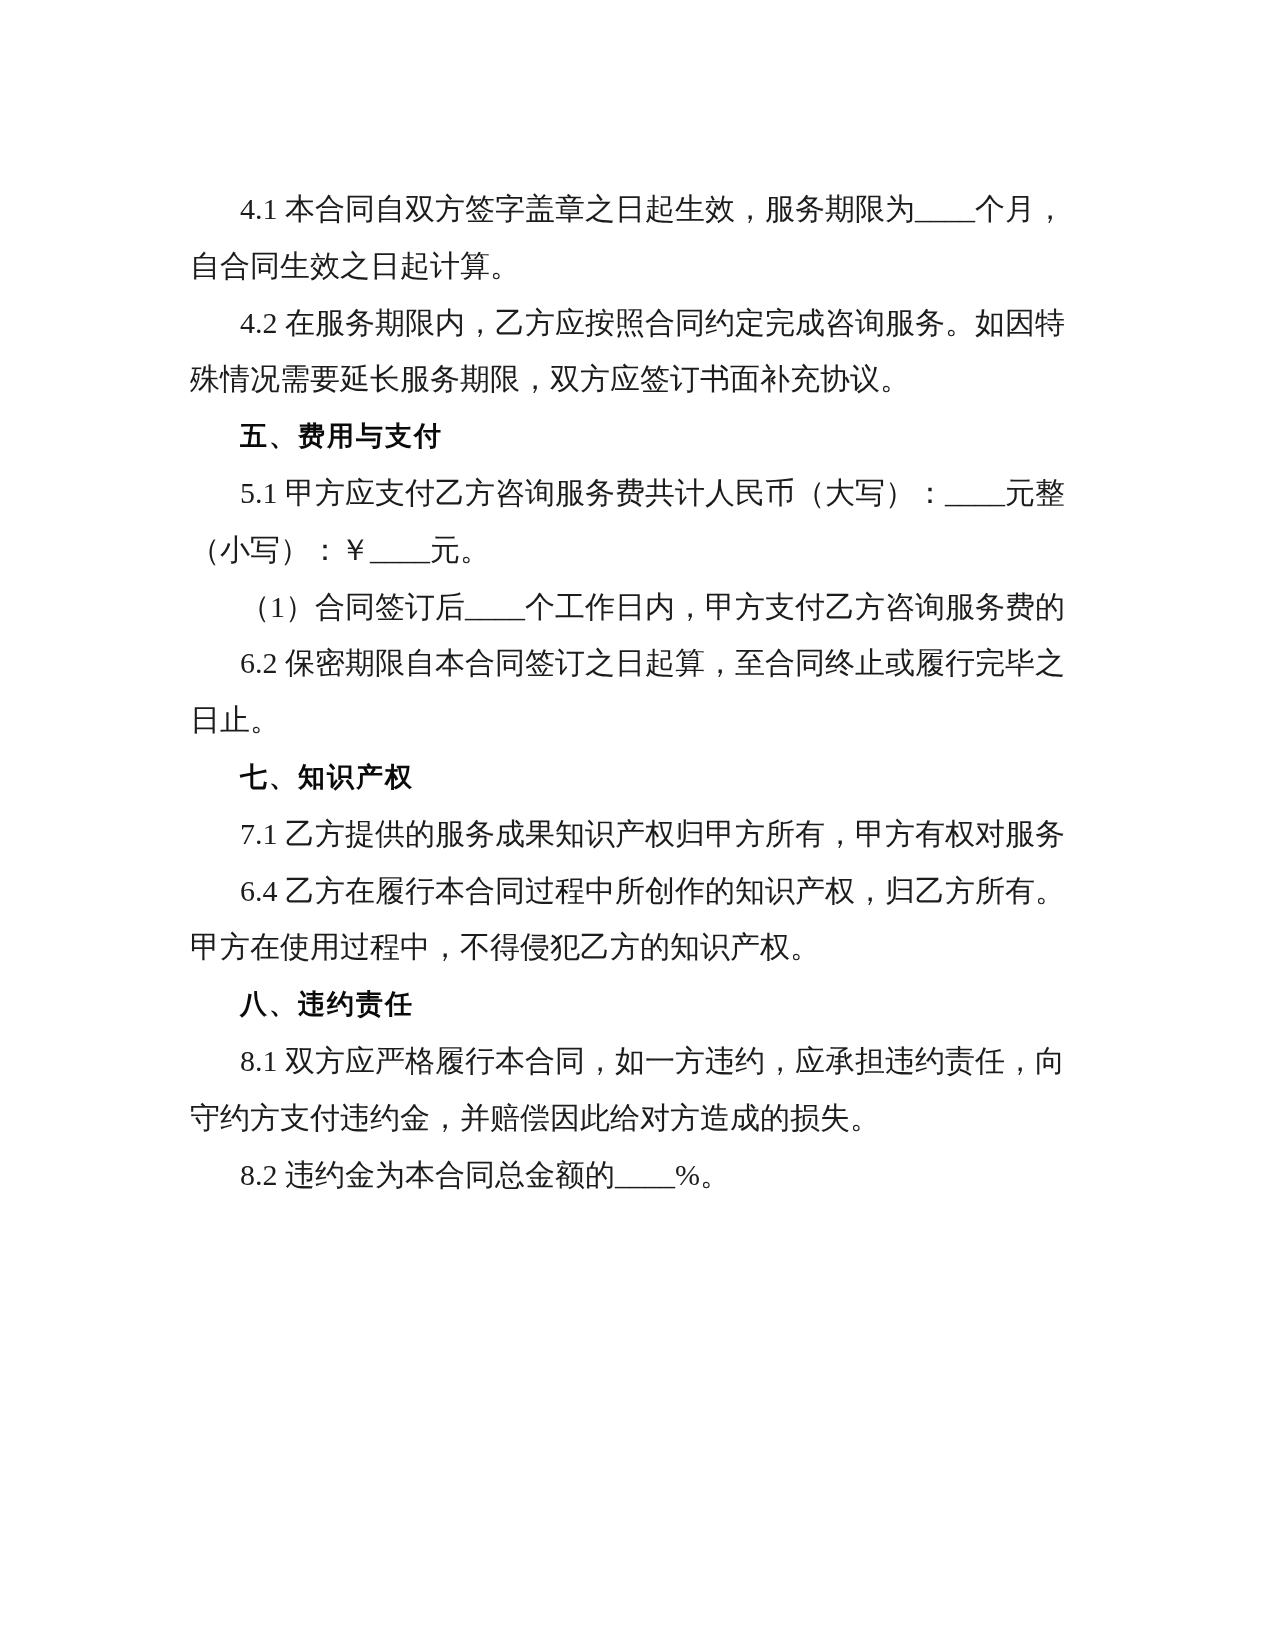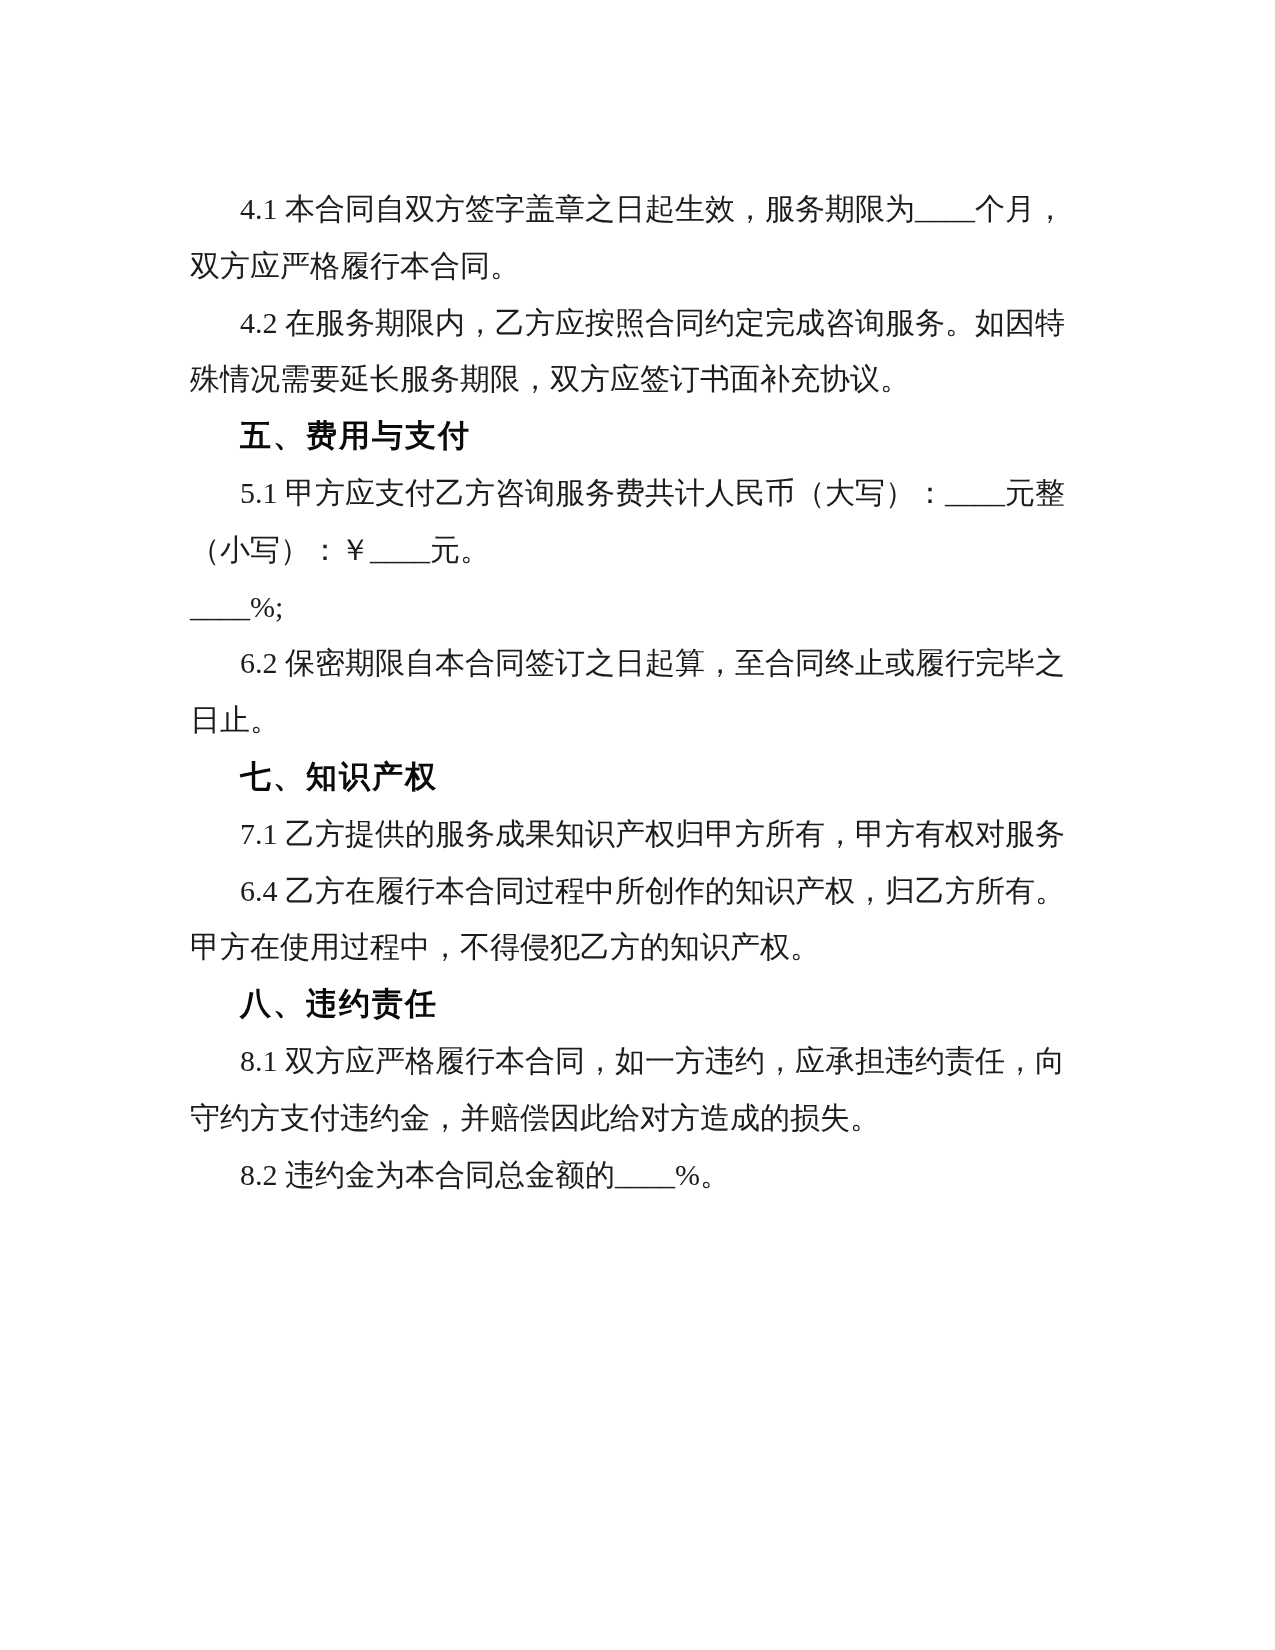--- a/index.html
+++ b/index.html
@@ -30,38 +30,38 @@
     color: #1c1c1c;
     white-space: nowrap;
     text-align: left;
   }
   .line.indent {
     padding-left: 50px;
   }
   .line.heading {
     font-family: "Liberation Sans", "DejaVu Sans", sans-serif;
     font-weight: 700;
-    font-size: 31px;
+    font-size: 27px;
     color: #0a0a0a;
     letter-spacing: 2px;
   }
 </style>
 </head>
 <body>
 
 <div class="page">
   <div class="content" id="contract-content">
       <div class="line indent">4.1 本合同自双方签字盖章之日起生效，服务期限为____个月，</div>
-      <div class="line">双方应严格履行本合同。</div>
+      <div class="line">自合同生效之日起计算。</div>
       <div class="line indent">4.2 在服务期限内，乙方应按照合同约定完成咨询服务。如因特</div>
       <div class="line">殊情况需要延长服务期限，双方应签订书面补充协议。</div>
       <div class="line indent heading">五、费用与支付</div>
       <div class="line indent">5.1 甲方应支付乙方咨询服务费共计人民币（大写）：____元整</div>
       <div class="line">（小写）：￥____元。</div>
-      <div class="line">____%;</div>
+      <div class="line indent">（1）合同签订后____个工作日内，甲方支付乙方咨询服务费的</div>
       <div class="line indent">6.2 保密期限自本合同签订之日起算，至合同终止或履行完毕之</div>
       <div class="line">日止。</div>
       <div class="line indent heading">七、知识产权</div>
       <div class="line indent">7.1 乙方提供的服务成果知识产权归甲方所有，甲方有权对服务</div>
       <div class="line indent">6.4 乙方在履行本合同过程中所创作的知识产权，归乙方所有。</div>
       <div class="line">甲方在使用过程中，不得侵犯乙方的知识产权。</div>
       <div class="line indent heading">八、违约责任</div>
       <div class="line indent">8.1 双方应严格履行本合同，如一方违约，应承担违约责任，向</div>
       <div class="line">守约方支付违约金，并赔偿因此给对方造成的损失。</div>
       <div class="line indent">8.2 违约金为本合同总金额的____%。</div>

